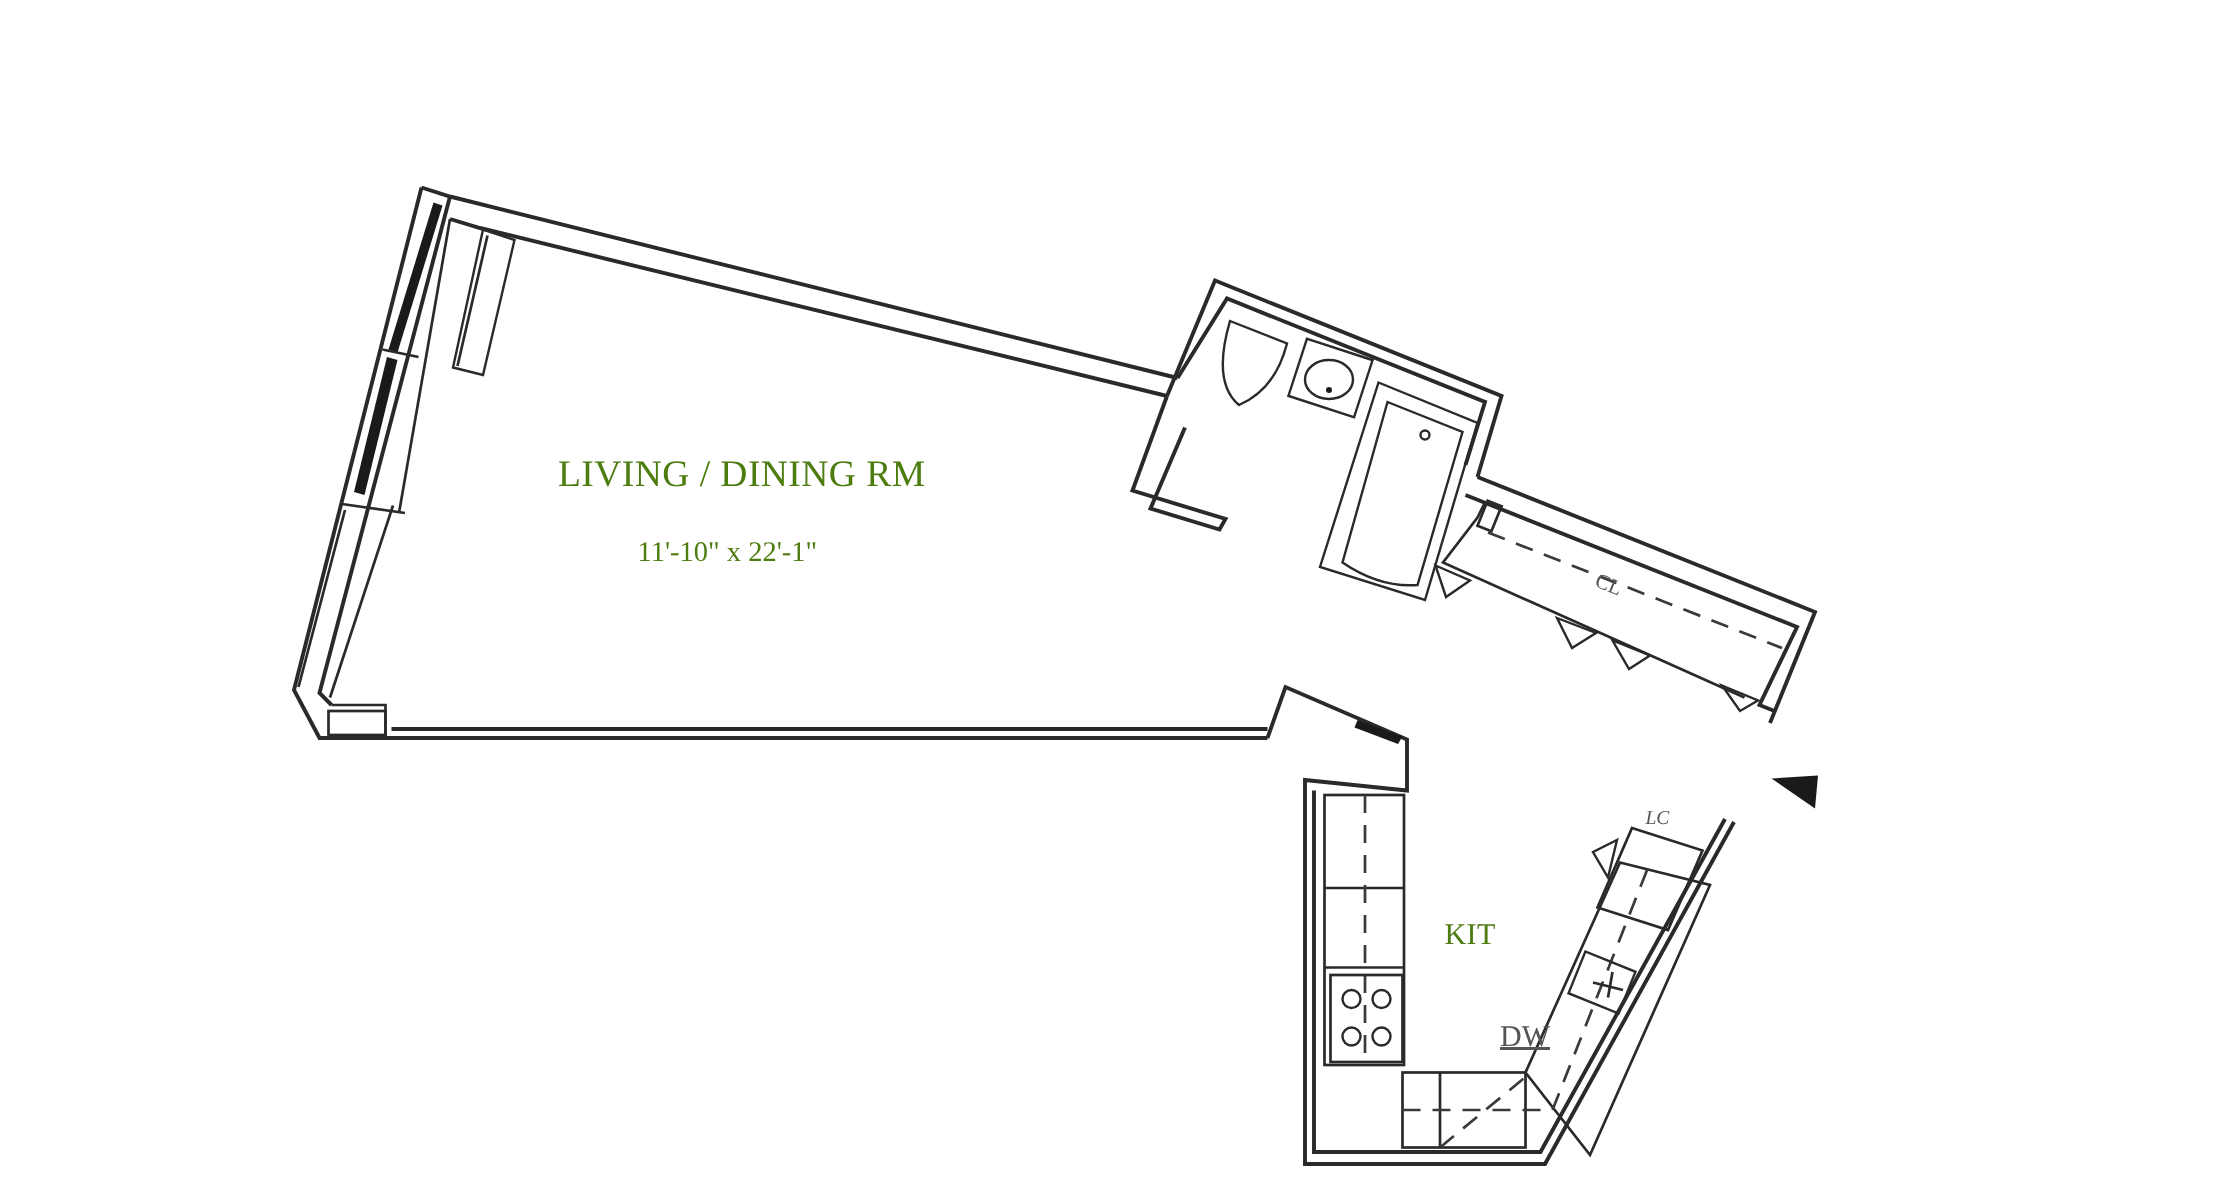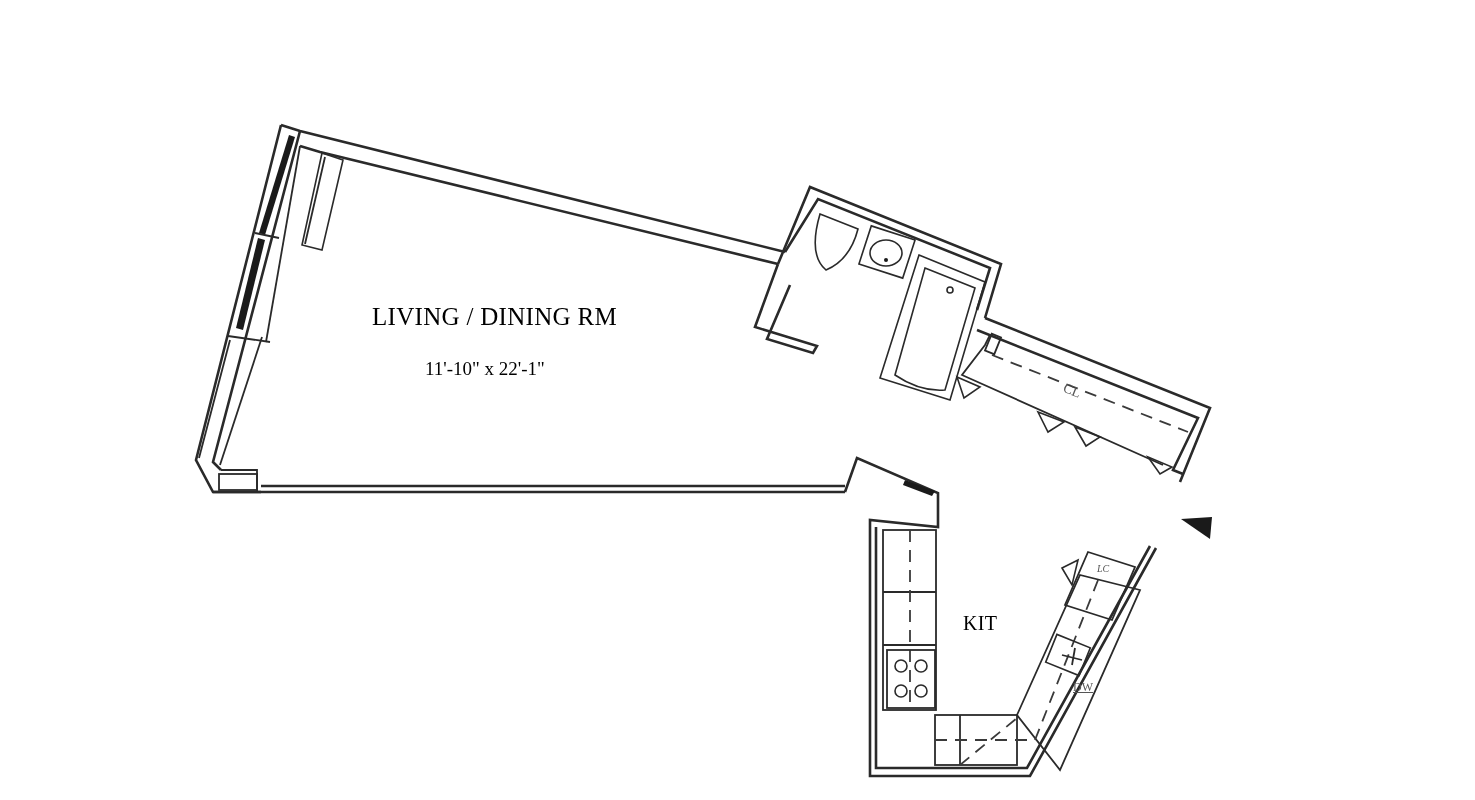--- a/index.html
+++ b/index.html
@@ -5,21 +5,21 @@
   html, body { margin: 0; padding: 0; background: #ffffff; }
   body { width: 1475px; height: 800px; overflow: hidden; position: relative; }
   #plan { position: absolute; left: 0; top: 0; width: 1475px; height: 800px; }
   .wall { fill: none; stroke: #2a2a2a; stroke-width: 2.6; stroke-linejoin: miter; }
   .thin { fill: none; stroke: #2a2a2a; stroke-width: 1.8; }
   .dash { fill: none; stroke: #3a3a3a; stroke-width: 1.8; stroke-dasharray: 12 8; }
   .fix  { fill: none; stroke: #2a2a2a; stroke-width: 1.6; }
   .solid { fill: #1a1a1a; stroke: none; }
   .label {
     position: absolute; font-family: "Liberation Serif", "DejaVu Serif", serif;
-    color: #000000; white-space: nowrap;
+    color: #4d7c0f; white-space: nowrap;
   }
   .room-title { font-size: 25px; letter-spacing: 0.3px; }
   .room-dim { font-size: 19px; }
   .small { font-size: 14px; color: #555; }
 </style>
 </head>
 <body>
 
 <svg id="plan" viewBox="0 0 1475 800" xmlns="http://www.w3.org/2000/svg">
 
@@ -116,14 +116,14 @@
 
     <polygon class="thin" points="1088,552 1135,567 1112,620 1065,605"></polygon>
     <polygon class="fix" points="1062,568 1078,560 1072,585"></polygon>
   </g>
 </svg>
 
 <div class="label room-title" style="left:372px; top:303px;">LIVING / DINING RM</div>
 <div class="label room-dim" style="left:425px; top:358px;">11'-10" x 22'-1"</div>
 <div class="label room-title" style="left:963px; top:612px; font-size:20px;">KIT</div>
 <div class="label small" style="left:1063px; top:383px; transform:rotate(22deg);">CL</div>
-<div class="label small" style="left:1073px; top:680px; font-size:12px;text-decoration:underline;">DW</div>
-<div class="label small" style="left:1097px; top:563px; font-size:10px;font-style:italic;">LC</div>
+<div class="label small" style="left:1000px; top:680px; font-size:20px;text-decoration:underline;">DW</div>
+<div class="label small" style="left:1097px; top:537px; font-size:13px;font-style:italic;">LC</div>
 
 </body></html>

